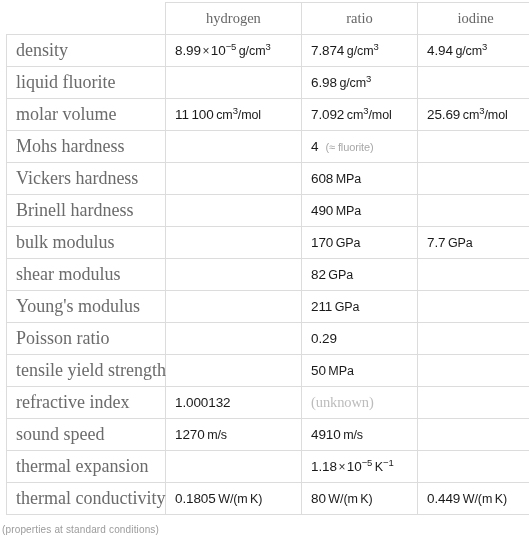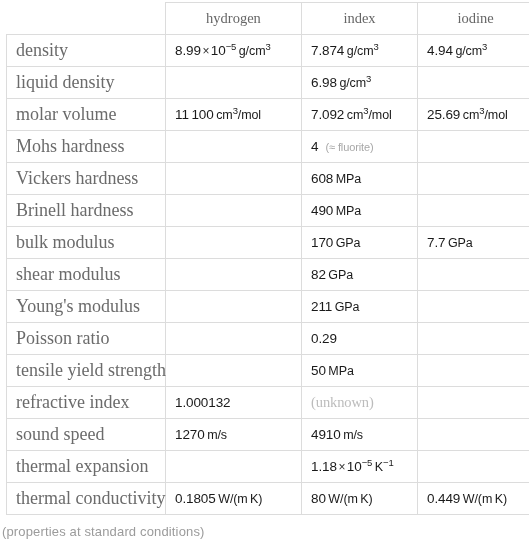--- a/index.html
+++ b/index.html
@@ -83,54 +83,54 @@
   }
   td.val .unknown {
     font-family: Liberation Serif, serif;
     font-size: 14.5px;
     color: #bcbcbc;
   }
   td.val.empty { }
 
   #footnote {
     font-family: "Liberation Sans", sans-serif;
-    font-size: 13px;
+    font-size: 10px;
     color: #9b9b9b;
     padding: 9px 0 0 2px;
     letter-spacing: 0.15px;
     white-space: nowrap;
   }
 </style>
 </head>
 <body>
 
 <table id="props-table">
   <colgroup>
     <col class="c-label">
       <col class="c-v1">
       <col class="c-v2">
       <col class="c-v3">
   </colgroup>
   <thead>
     <tr>
       <th class="corner"></th>
       <th>hydrogen</th>
-      <th>index</th>
+      <th>ratio</th>
       <th>iodine</th>
     </tr>
   </thead>
   <tbody id="tbody">
       <tr>
         <td class="rowlabel">density</td>
         <td class="val"><span>8.99</span><span class="times">×</span><span>10</span><sup>−5</sup><span class="unit">g/cm<sup>3</sup></span></td>
         <td class="val"><span>7.874</span><span class="unit">g/cm<sup>3</sup></span></td>
         <td class="val"><span>4.94</span><span class="unit">g/cm<sup>3</sup></span></td>
       </tr>
       <tr>
-        <td class="rowlabel">liquid density</td>
+        <td class="rowlabel">liquid fluorite</td>
         <td class="val empty"></td>
         <td class="val"><span>6.98</span><span class="unit">g/cm<sup>3</sup></span></td>
         <td class="val empty"></td>
       </tr>
       <tr>
         <td class="rowlabel">molar volume</td>
         <td class="val"><span>11 100</span><span class="unit">cm<sup>3</sup><span>/mol</span></span></td>
         <td class="val"><span>7.092</span><span class="unit">cm<sup>3</sup><span>/mol</span></span></td>
         <td class="val"><span>25.69</span><span class="unit">cm<sup>3</sup><span>/mol</span></span></td>
       </tr>

